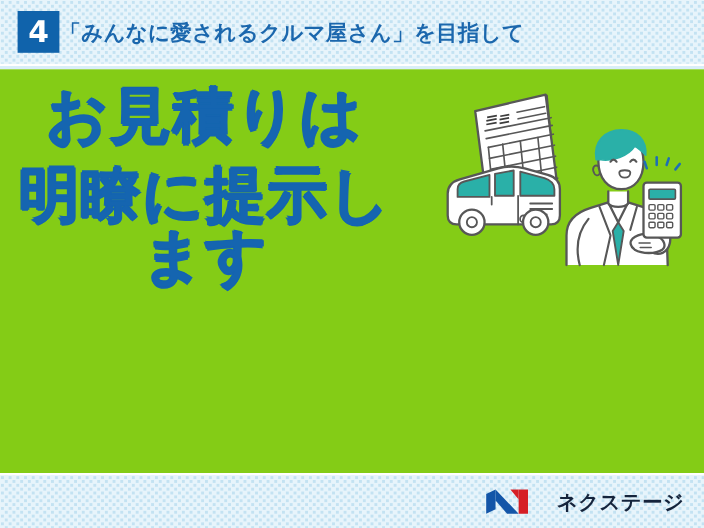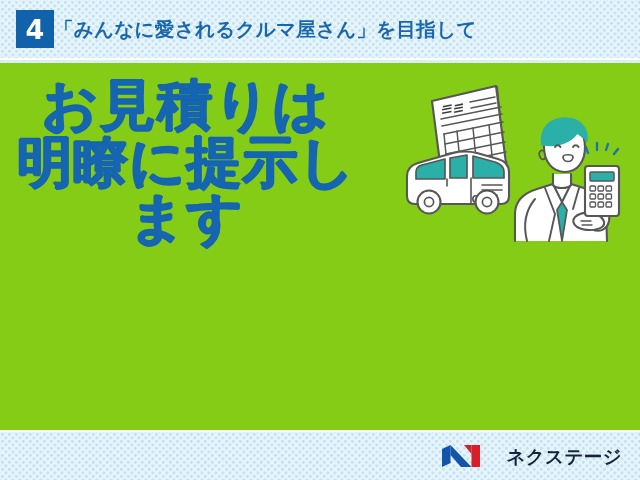--- a/index.html
+++ b/index.html
@@ -66,21 +66,21 @@
   }
   #headline .hl-line{
     display:block;
     line-height:1.03;
     letter-spacing:2px;
     font-size:55px;
     text-shadow:
        1.2px 0 0 #1565b0, -1.2px 0 0 #1565b0,
        0 1.2px 0 #1565b0, 0 -1.2px 0 #1565b0;
   }
-  #headline .hl-line.line2{font-size:55px;letter-spacing:1px;}
+  #headline .hl-line.line2{font-size:55px;letter-spacing:1px;margin-top:15px;}
 
   #lower{
     position:relative;flex:1 1 auto;
     display:flex;align-items:flex-start;
   }
 
   
   #illustration{
     position:relative;
     width:255px;flex:0 0 255px;

